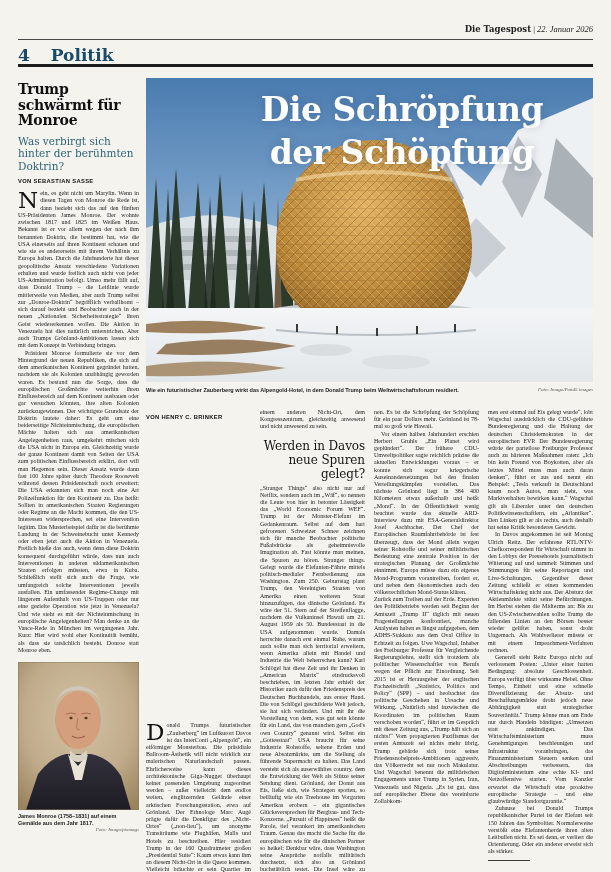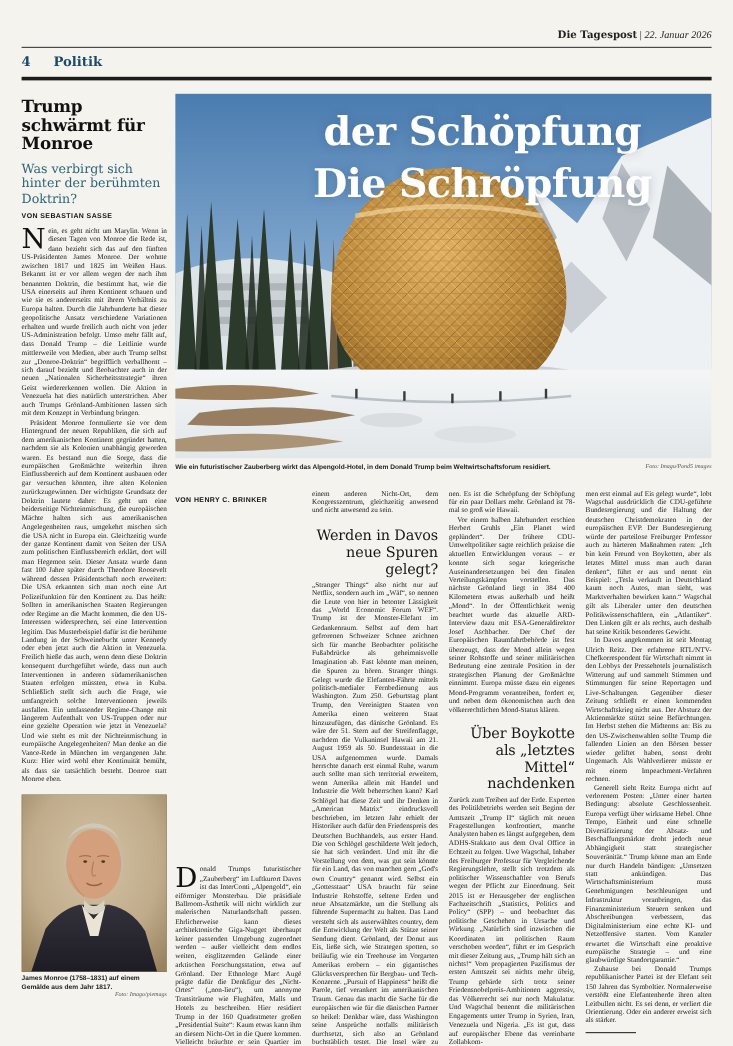--- a/index.html
+++ b/index.html
@@ -8,21 +8,21 @@
     background:#f5f3ee;color:#1a1a1a;
     font-family:"Liberation Serif",serif;
     -webkit-font-smoothing:antialiased;
   }
   
   .mast-top{position:absolute;top:24px;right:18px;font-size:8.5px;color:#222;}
   .mast-top .paper{font-weight:700;font-family:"DejaVu Serif",serif;}
   .mast-top .date{font-style:italic;}
   .rule-thin{position:absolute;top:39px;left:18px;right:18px;height:1px;background:#4a4a4a;}
   .section-row{position:absolute;top:45px;left:18px;font-family:"DejaVu Serif",serif;
-    font-weight:700;font-size:11px;color:#1b4a68;}
+    font-weight:700;font-size:17px;color:#1b4a68;}
   .section-row .sec{margin-left:15px;}
   .rule-thick{position:absolute;top:64px;left:18px;right:18px;height:2.5px;background:#1d1d1d;}
 
   
   .col-left{position:absolute;left:18px;top:82px;width:121px;height:786px;display:flex;flex-direction:column;}
   .a1-title{margin:0;font:700 14px/15.5px "DejaVu Serif",serif;letter-spacing:-0.2px;color:#111;}
   .a1-subtitle{margin:6px 0 0 0;font:400 10.5px/12.5px "DejaVu Serif",serif;color:#2d6579;}
   .byline{font-family:"Liberation Sans",sans-serif;font-weight:700;font-size:5.8px;
     letter-spacing:.35px;margin-top:6px;color:#111;}
   .bodytext{font-size:6px;line-height:7.25px;text-align:justify;margin-top:6px;hyphens:auto;}
@@ -181,22 +181,22 @@
     <path d="M130 252 Q228 262 330 252" stroke="#b9c1c6" stroke-width="2" fill="none"></path>
     <g fill="#3a3a3a">
       <rect x="150" y="246" width="2" height="8"></rect>
         <rect x="190" y="248" width="2" height="8"></rect>
       <rect x="230" y="250" width="2" height="8"></rect>
         <rect x="270" y="248" width="2" height="8"></rect>
       <rect x="308" y="246" width="2" height="8"></rect>
     </g>
   </svg>
   <div class="main-headline">
+    <div>Die Schröpfung</div>
     <div>der Schöpfung</div>
-    <div>Die Schröpfung</div>
   </div>
 </div>
 
 <div class="caption-row">
   <div class="figcap">Wie ein futuristischer Zauberberg wirkt das Alpengold-Hotel, in dem Donald Trump beim Weltwirtschaftsforum residiert.</div>
   <div class="figcredit">Foto: Imago/Pond5 images</div>
 </div>
 
 <div class="cols">
 
@@ -209,21 +209,20 @@
 
   <div class="colB">
     <p>einem anderen Nicht-Ort, dem Kongresszentrum, gleichzeitig anwesend und nicht anwesend zu sein.</p>
     <h3 class="subhead">Werden in Davos neue Spuren gelegt?</h3>
     <p>„Stranger Things“ also nicht nur auf Netflix, sondern auch im „Wäf“, so nennen die Leute von hier in betonter Lässigkeit das „World Economic Forum WEF“. Trump ist der Monster-Elefant im Gedankenraum. Selbst auf dem hart gefrorenen Schweizer Schnee zeichnen sich für manche Beobachter politische Fußabdrücke als geheimnisvolle Imagination ab. Fast könnte man meinen, die Spuren zu hören. Stranger things. Gelegt wurde die Elefanten-Fährte mittels politisch-medialer Fernbedienung aus Washington. Zum 250. Geburtstag plant Trump, den Vereinigten Staaten von Amerika einen weiteren Staat hinzuzufügen, das dänische Grönland. Es wäre der 51. Stern auf der Streifenflagge, nachdem die Vulkaninsel Hawaii am 21. August 1959 als 50. Bundesstaat in die USA aufgenommen wurde. Damals herrschte danach erst einmal Ruhe, warum auch sollte man sich territorial erweitern, wenn Amerika allein mit Handel und Industrie die Welt beherrschen kann? Karl Schlögel hat diese Zeit und ihr Denken in „American Matrix“ eindrucksvoll beschrieben, im letzten Jahr erhielt der Historiker auch dafür den Friedenspreis des Deutschen Buchhandels, aus erster Hand. Die von Schlögel geschilderte Welt jedoch, sie hat sich verändert. Und mit ihr die Vorstellung von dem, was gut sein könnte für ein Land, das von manchen gern „God's own Country“ genannt wird. Selbst ein „Gottesstaat“ USA braucht für seine Industrie Rohstoffe, seltene Erden und neue Absatzmärkte, um die Stellung als führende Supermacht zu halten. Das Land versteht sich als auserwähltes country, dem die Entwicklung der Welt als Stütze seiner Sendung dient. Grönland, der Donut aus Eis, ließe sich, wie Strategen spotten, so beiläufig wie ein Treehouse im Vorgarten Amerikas erobern – ein gigantisches Glücksversprechen für Bergbau- und Tech-Konzerne. „Pursuit of Happiness“ heißt die Parole, tief verankert im amerikanischen Traum. Genau das macht die Sache für die europäischen wie für die dänischen Partner so heikel: Denkbar wäre, dass Washington seine Ansprüche notfalls militärisch durchsetzt, sich also an Grönland buchstäblich testet. Die Insel wäre zu haben – für ein paar Dollars, könn-</p>
   </div>
 
   <div class="colC">
     <p>nen. Es ist die Schröpfung der Schöpfung für ein paar Dollars mehr. Grönland ist 78-mal so groß wie Hawaii.</p>
     <p class="ind">Vor einem halben Jahrhundert erschien Herbert Gruhls „Ein Planet wird geplündert“. Der frühere CDU-Umweltpolitiker sagte reichlich präzise die aktuellen Entwicklungen voraus – er konnte sich sogar kriegerische Auseinandersetzungen bei den finalen Verteilungskämpfen vorstellen. Das nächste Grönland liegt in 384 400 Kilometern etwas außerhalb und heißt „Mond“. In der Öffentlichkeit wenig beachtet wurde das aktuelle ARD-Interview dazu mit ESA-Generaldirektor Josef Aschbacher. Der Chef der Europäischen Raumfahrtbehörde ist fest überzeugt, dass der Mond allein wegen seiner Rohstoffe und seiner militärischen Bedeutung eine zentrale Position in der strategischen Planung der Großmächte einnimmt. Europa müsse dazu ein eigenes Mond-Programm vorantreiben, fordert er, und neben dem ökonomischen auch den völkerrechtlichen Mond-Status klären.</p>
-    <h3 class="subhead">Über Boykotte als „letztes Mittel“ nachdenken</h3>
     <p>Zurück zum Treiben auf der Erde. Experten des Politikbetriebs werden seit Beginn der Amtszeit „Trump II“ täglich mit neuen Fragestellungen konfrontiert, manche Analysten haben es längst aufgegeben, dem ADHS-Stakkato aus dem Oval Office in Echtzeit zu folgen. Uwe Wagschal, Inhaber des Freiburger Professur für Vergleichende Regierungslehre, stellt sich trotzdem als politischer Wissenschaftler von Berufs wegen der Pflicht zur Einordnung. Seit 2015 ist er Herausgeber der englischen Fachzeitschrift „Statistics, Politics and Policy“ (SPP) – und beobachtet das politische Geschehen in Ursache und Wirkung. „Natürlich sind inzwischen die Koordinaten im politischen Raum verschoben worden“, führt er im Gespräch mit dieser Zeitung aus, „Trump hält sich an nichts!“ Vom propagierten Pazifismus der ersten Amtszeit sei nichts mehr übrig, Trump gebärde sich trotz seiner Friedensnobelpreis-Ambitionen aggressiv, das Völkerrecht sei nur noch Makulatur. Und Wagschal benennt die militärischen Engagements unter Trump in Syrien, Iran, Venezuela und Nigeria. „Es ist gut, dass auf europäischer Ebene das vereinbarte Zollabkom-</p>
   </div>
 
   <div class="colD">
     <p>men erst einmal auf Eis gelegt wurde“, lobt Wagschal ausdrücklich die CDU-geführte Bundesregierung und die Haltung der deutschen Christdemokraten in der europäischen EVP. Der Bundesregierung würde der parteilose Freiburger Professor auch zu härteren Maßnahmen raten: „Ich bin kein Freund von Boykotten, aber als letztes Mittel muss man auch daran denken“, führt er aus und nennt ein Beispiel: „Tesla verkauft in Deutschland kaum noch Autos, man sieht, was Marktverhalten bewirken kann.“ Wagschal gilt als Liberaler unter den deutschen Politikwissenschaftlern, ein „Atlantiker“. Den Linken gilt er als rechts, auch deshalb hat seine Kritik besonderes Gewicht.</p>
     <p class="ind">In Davos angekommen ist seit Montag Ulrich Reitz. Der erfahrene RTL/NTV-Chefkorrespondent für Wirtschaft nimmt in den Lobbys der Pressehotels journalistisch Witterung auf und sammelt Stimmen und Stimmungen für seine Reportagen und Live-Schaltungen. Gegenüber dieser Zeitung schließt er einen kommenden Wirtschaftskrieg nicht aus. Der Absturz der Aktienmärkte stützt seine Befürchtungen. Im Herbst stehen die Midterms an: Bis zu den US-Zwischenwahlen sollte Trump die fallenden Linien an den Börsen besser wieder geliftet haben, sonst droht Ungemach. Als Wahlverlierer müsste er mit einem Impeachment-Verfahren rechnen.</p>
     <p class="ind">Generell sieht Reitz Europa nicht auf verlorenem Posten: „Unter einer harten Bedingung: absolute Geschlossenheit. Europa verfügt über wirksame Hebel. Ohne Tempo, Einheit und eine schnelle Diversifizierung der Absatz- und Beschaffungsmärkte droht jedoch neue Abhängigkeit statt strategischer Souveränität.“ Trump könne man am Ende nur durch Handeln bändigen: „Umsetzen statt ankündigen. Das Wirtschaftsministerium muss Genehmigungen beschleunigen und Infrastruktur voranbringen, das Finanzministerium Steuern senken und Abschreibungen verbessern, das Digitalministerium eine echte KI- und Netzoffensive starten. Vom Kanzler erwartet die Wirtschaft eine proaktive europäische Strategie – und eine glaubwürdige Standortgarantie.“</p>
     <p class="ind">Zuhause bei Donald Trumps republikanischer Partei ist der Elefant seit 150 Jahren das Symboltier. Normalerweise verstößt eine Elefantenherde ihren alten Leitbullen nicht. Es sei denn, er verliert die Orientierung. Oder ein anderer erweist sich als stärker.</p>
     <div class="endrule"></div>
   </div>

